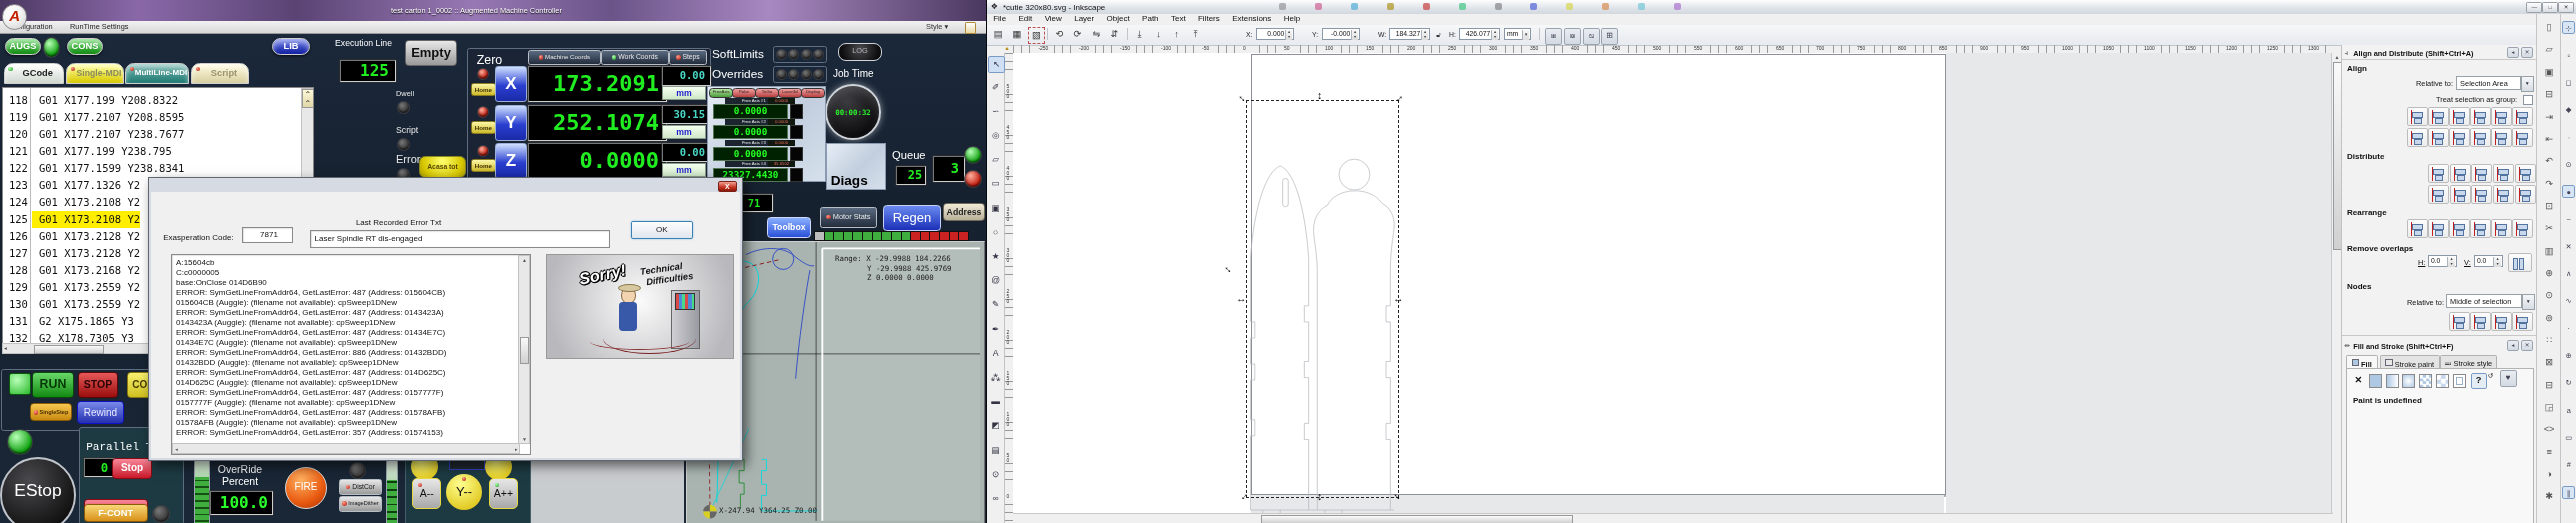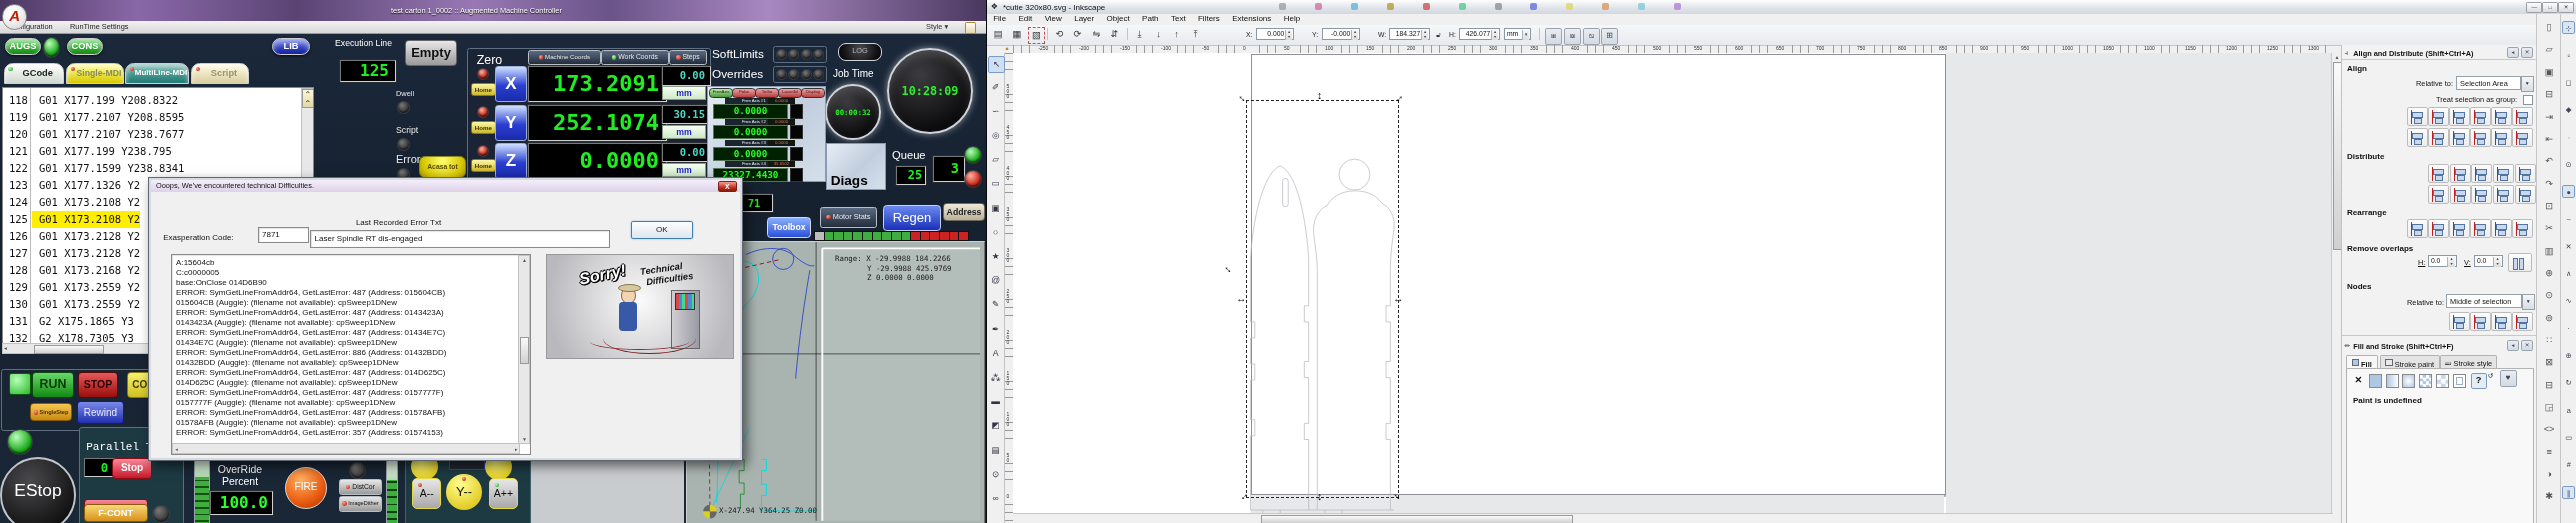--- a/index.html
+++ b/index.html
@@ -202,23 +202,20 @@
       <span class="led" style="position:absolute;left:1.9px;top:1.9px;width:8.7px;height:8.7px;"></span>
         <span class="led" style="position:absolute;left:14.3px;top:1.9px;width:8.7px;height:8.7px;"></span>
         <span class="led" style="position:absolute;left:27px;top:1.9px;width:8.7px;height:8.7px;"></span>
         <span class="led" style="position:absolute;left:39px;top:1.9px;width:8.7px;height:8.7px;"></span>
     </div>
     <div class="abs" style="left:838px;top:43px;width:42px;height:16px;border-radius:8px;background:radial-gradient(circle at 50% 30%,#4a4a4e,#0c0c0e 80%);border:1.9px solid #cfd4da;color:#b8b8b8;font-size:7.4px;text-align:center;line-height:13.6px;"><span>LOG</span></div>
     <div class="abs" style="left:833px;top:68px;color:#fff;font-size:10px;">Job Time</div>
     <div class="abs gauge" style="left:825px;top:84px;width:52px;height:52px;">
         <div style="margin-top:22.3px;font-size:7.4px;">00:00:32</div>
       </div>
-    <div class="abs gauge" style="left:887px;top:48px;width:82px;height:82px;">
-        <div style="margin-top:34px;font-size:11.8px;">10:28:09</div>
-      </div>
 
     <div class="abs blueprint" style="left:707px;top:86px;width:117px;height:94px;border:0.6px solid #8a9ab0;">
       <div id="axis-tabs">
           <div style="position: absolute; left: 1.2px; top: 1.2px; width: 22px; height: 7.4px; border-radius: 3.7px; background: linear-gradient(rgb(184, 232, 168), rgb(74, 154, 58)); border: 0.6px solid rgb(51, 51, 51); color: rgb(42, 26, 26); font-size: 4.3px; text-align: center; line-height: 6.8px; overflow: hidden;">FreeAxis</div>
           <div style="position: absolute; left: 24px; top: 1.2px; width: 22px; height: 7.4px; border-radius: 3.7px; background: linear-gradient(rgb(240, 160, 160), rgb(184, 64, 64)); border: 0.6px solid rgb(51, 51, 51); color: rgb(42, 26, 26); font-size: 4.3px; text-align: center; line-height: 6.8px; overflow: hidden;">Polar</div>
           <div style="position: absolute; left: 47px; top: 1.2px; width: 22px; height: 7.4px; border-radius: 3.7px; background: linear-gradient(rgb(240, 160, 160), rgb(184, 64, 64)); border: 0.6px solid rgb(51, 51, 51); color: rgb(42, 26, 26); font-size: 4.3px; text-align: center; line-height: 6.8px; overflow: hidden;">ToGo</div>
           <div style="position: absolute; left: 70px; top: 1.2px; width: 22px; height: 7.4px; border-radius: 3.7px; background: linear-gradient(rgb(240, 160, 160), rgb(184, 64, 64)); border: 0.6px solid rgb(51, 51, 51); color: rgb(42, 26, 26); font-size: 4.3px; text-align: center; line-height: 6.8px; overflow: hidden;">Laser3d</div>
           <div style="position: absolute; left: 93px; top: 1.2px; width: 22px; height: 7.4px; border-radius: 3.7px; background: linear-gradient(rgb(240, 160, 160), rgb(184, 64, 64)); border: 0.6px solid rgb(51, 51, 51); color: rgb(42, 26, 26); font-size: 4.3px; text-align: center; line-height: 6.8px; overflow: hidden;">Display</div>
         </div>
       <div id="axis-rows">
@@ -343,26 +340,25 @@
       </svg>
       <div id="range-text" style="position:absolute;left:148px;top:12.4px;font-family:'DejaVu Sans Mono',monospace;font-size:7.4px;color:#1a1a1a;line-height:9.3px;">
           <div style="padding-left: 0px;">Range: X -29.9988  184.2266</div>
           <div style="padding-left: 32px;">Y -29.9988  425.9769</div>
           <div style="padding-left: 32px;">Z 0.0000  0.0000</div>
         </div>
       <div style="position:absolute;left:32px;top:264px;font-family:'DejaVu Sans Mono',monospace;font-size:7.4px;color:#1a1a1a;">X-247.94 Y364.25 Z0.00</div>
     </div>
 
     <div id="dlg">
-      <div id="dlg-title"><span>Ooops, We've encountered technical Difficulties.</span></div>
       <div class="abs xbtn" style="right:5px;top:3.1px;width:17.4px;height:9.3px;line-height:9.3px;z-index:2;">X</div>
       <div id="dlg-body">
         <div style="position:absolute;left:205px;top:26px;font-size:8px;color:#111;">Last Recorded Error Txt</div>
         <div style="position:absolute;left:12.4px;top:41px;font-size:8px;color:#111;">Exasperation Code:</div>
-        <div class="tbox" style="position:absolute;left:107px;top:35px;width:51px;height:16px;padding:1.9px 0 0 3.1px;box-sizing:border-box;"><span>7871</span></div>
+        <div class="tbox" style="position:absolute;left:91px;top:35px;width:51px;height:16px;padding:1.9px 0 0 3.1px;box-sizing:border-box;text-align:center;"><span>7871</span></div>
         <div class="tbox" style="position:absolute;left:159px;top:38px;width:300px;height:17.4px;padding:3.1px 0 0 3.7px;box-sizing:border-box;"><span>Laser Spindle RT dis-engaged</span></div>
         <div class="okbtn" style="position:absolute;left:480px;top:28.5px;width:60px;height:16px;line-height:16px;"><span>OK</span></div>
         <div class="tbox" style="position:absolute;left:20.5px;top:62px;width:358px;height:199px;">
           <div id="dlg-log" style="position:absolute;left:3.7px;top:2.5px;right:12.4px;bottom:11.2px;overflow:hidden;">
               <div class="dlog-line">A:15604cb</div>
               <div class="dlog-line">C:c0000005</div>
               <div class="dlog-line">base:OnClose 014D6B90</div>
               <div class="dlog-line">ERROR: SymGetLineFromAddr64, GetLastError: 487 (Address: 015604CB)</div>
               <div class="dlog-line">015604CB (Auggie): (filename not available): cpSweep1DNew</div>
               <div class="dlog-line">ERROR: SymGetLineFromAddr64, GetLastError: 487 (Address: 0143423A)</div>

